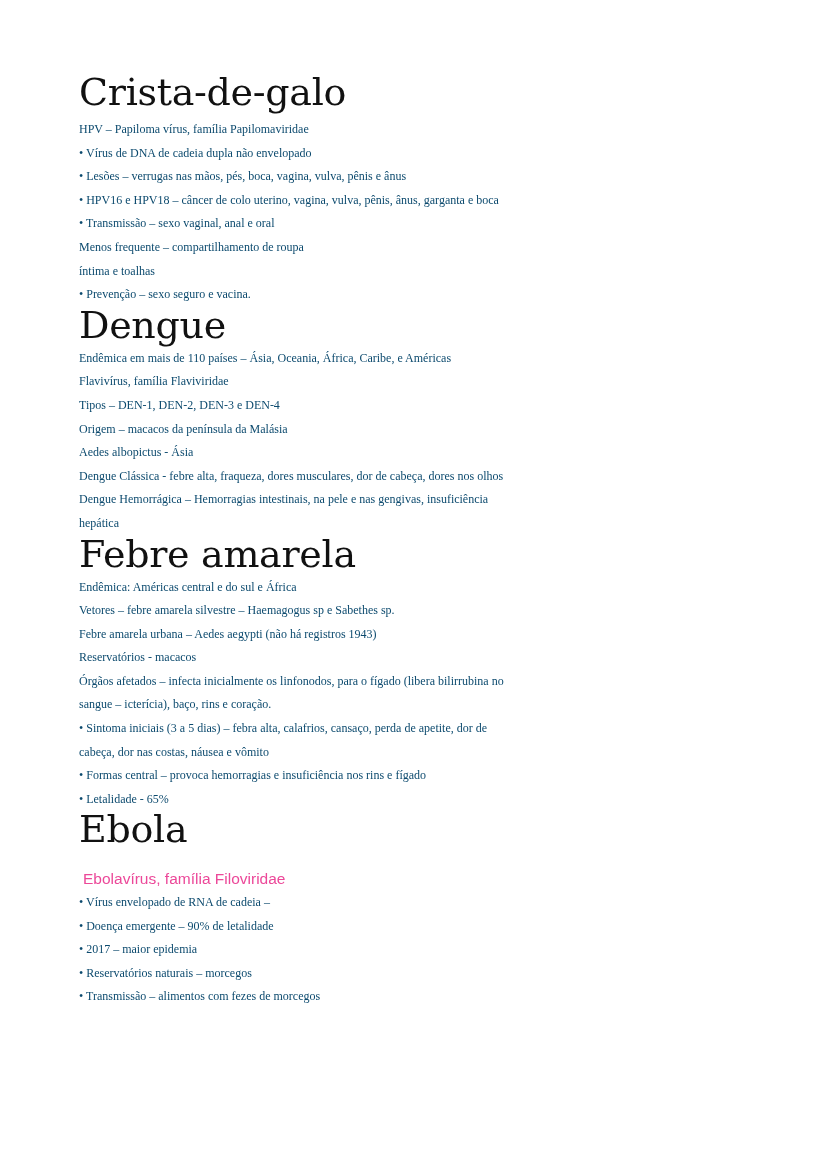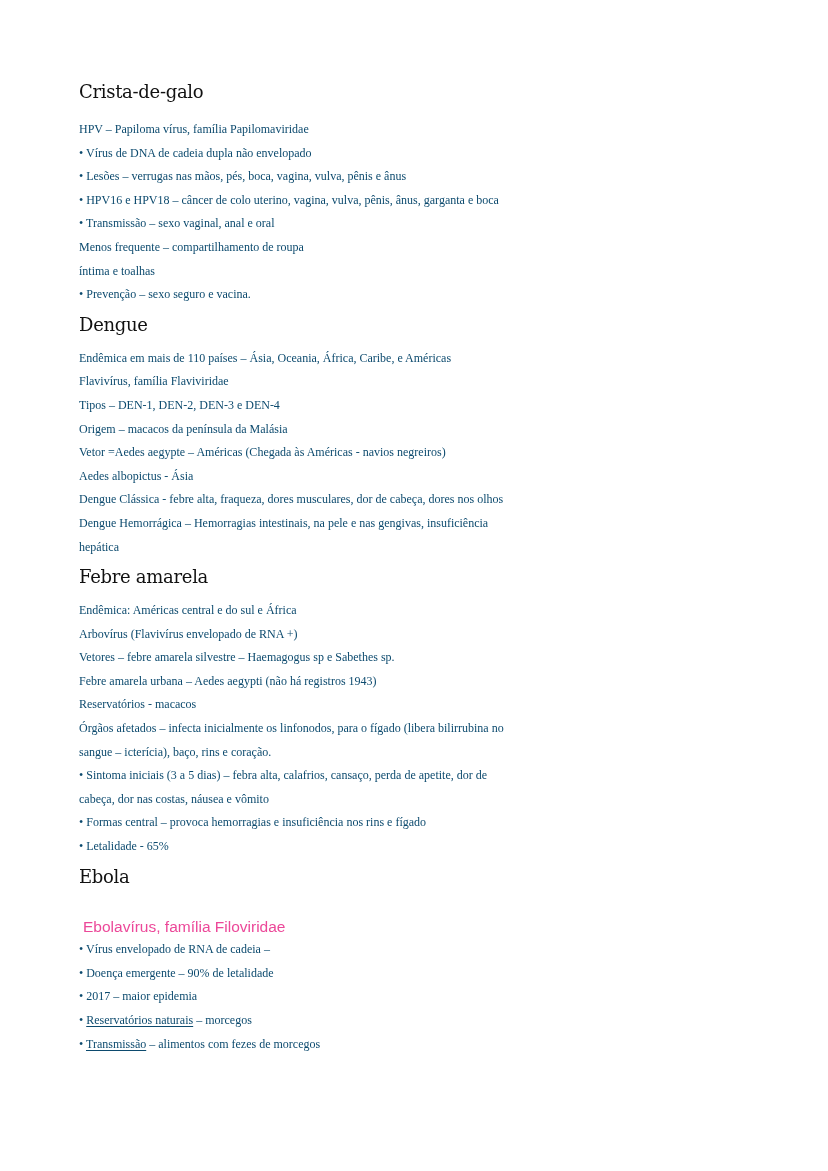--- a/index.html
+++ b/index.html
@@ -1,21 +1,21 @@
 <!DOCTYPE html>
 <html><head>
   <meta charset="utf-8">
   <style>
     html, body { margin: 0; padding: 0; background: #ffffff; }
     body { width: 828px; height: 1171px; position: relative; overflow: hidden; }
     .page { position: absolute; left: 79px; top: 74px; width: 700px; color: #1a1a1a; }
-    .h { font-family: "DejaVu Serif", "Liberation Serif", serif; font-size: 18px; font-weight: normal; letter-spacing: -0.3px; margin: 0; line-height: 36px; color: #111; }
+    .h { font-family: "DejaVu Serif", "Liberation Serif", serif; font-size: 38px; font-weight: normal; letter-spacing: -0.3px; margin: 0; line-height: 36px; color: #111; }
     .line { font-family: "Liberation Serif", "DejaVu Serif", serif; font-size: 12px; line-height: 23.6px; margin: 0; white-space: nowrap; color: #0c4a6e; }
     .sans { font-family: "Liberation Sans", "DejaVu Sans", sans-serif; font-size: 15.5px; color: #ec4899; margin-left: 4px; }
-    .u { text-decoration: underline; text-underline-offset: 2px; }
+    .u { text-underline-offset: 2px; }
     .gap-ebola { height: 20px; }
   </style>
 </head>
 <body>
 
 <div class="page">
 
   <section>
     <h1 class="h">Crista-de-galo</h1>
     <p class="line" style="margin-top:8px">HPV – Papiloma vírus, família Papilomaviridae</p>
@@ -27,31 +27,29 @@
     <p class="line">íntima e toalhas</p>
     <p class="line">• Prevenção – sexo seguro e vacina.</p>
   </section>
 
   <section>
     <h1 class="h">Dengue</h1>
     <p class="line" style="margin-top:4px">Endêmica em mais de 110 países – Ásia, Oceania, África, Caribe, e Américas</p>
     <p class="line">Flavivírus, família Flaviviridae</p>
     <p class="line">Tipos – DEN-1, DEN-2, DEN-3 e DEN-4</p>
     <p class="line">Origem – macacos da península da Malásia</p>
-    <p class="line">Vetor =Aedes aegypte – Américas (Chegada às Américas - navios negreiros)</p>
     <p class="line">Aedes albopictus - Ásia</p>
     <p class="line">Dengue Clássica - febre alta, fraqueza, dores musculares, dor de cabeça, dores nos olhos</p>
     <p class="line">Dengue Hemorrágica – Hemorragias intestinais, na pele e nas gengivas, insuficiência</p>
     <p class="line">hepática</p>
   </section>
 
   <section>
     <h1 class="h">Febre amarela</h1>
     <p class="line" style="margin-top:4px">Endêmica: Américas central e do sul e África</p>
-    <p class="line">Arbovírus (Flavivírus envelopado de RNA +)</p>
     <p class="line">Vetores – febre amarela silvestre – Haemagogus sp e Sabethes sp.</p>
     <p class="line">Febre amarela urbana – Aedes aegypti (não há registros 1943)</p>
     <p class="line">Reservatórios - macacos</p>
     <p class="line">Órgãos afetados – infecta inicialmente os linfonodos, para o fígado (libera bilirrubina no</p>
     <p class="line">sangue – icterícia), baço, rins e coração.</p>
     <p class="line">• Sintoma iniciais (3 a 5 dias) – febra alta, calafrios, cansaço, perda de apetite, dor de</p>
     <p class="line">cabeça, dor nas costas, náusea e vômito</p>
     <p class="line">• Formas central – provoca hemorragias e insuficiência nos rins e fígado</p>
     <p class="line">• Letalidade - 65%</p>
   </section>

